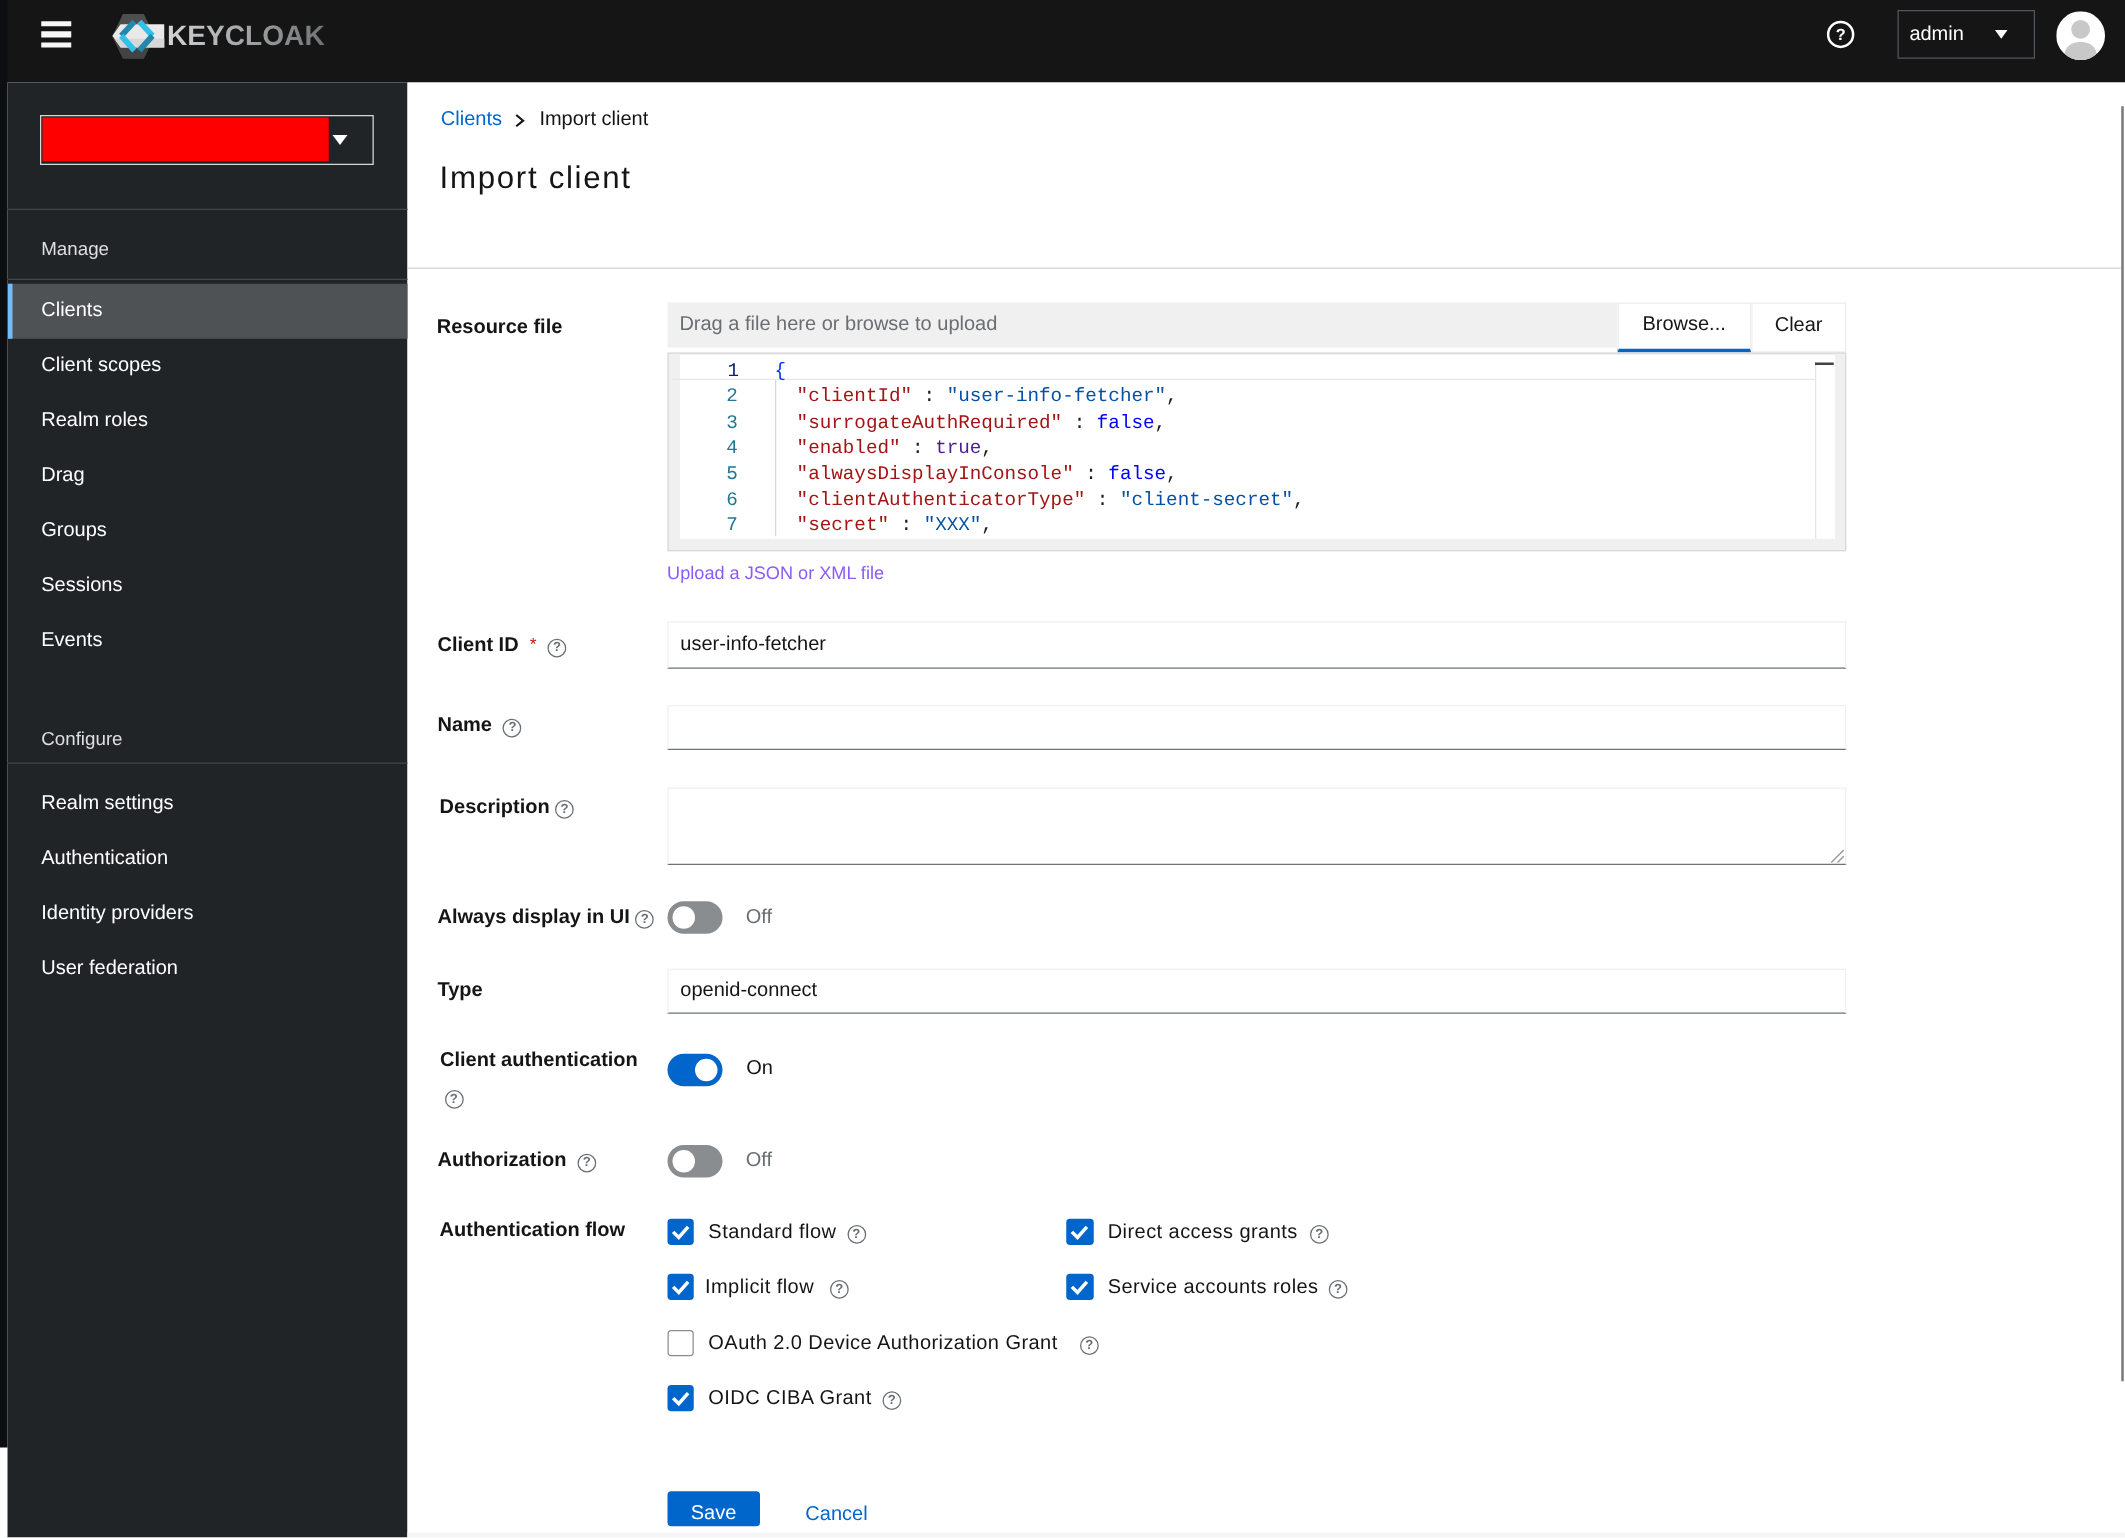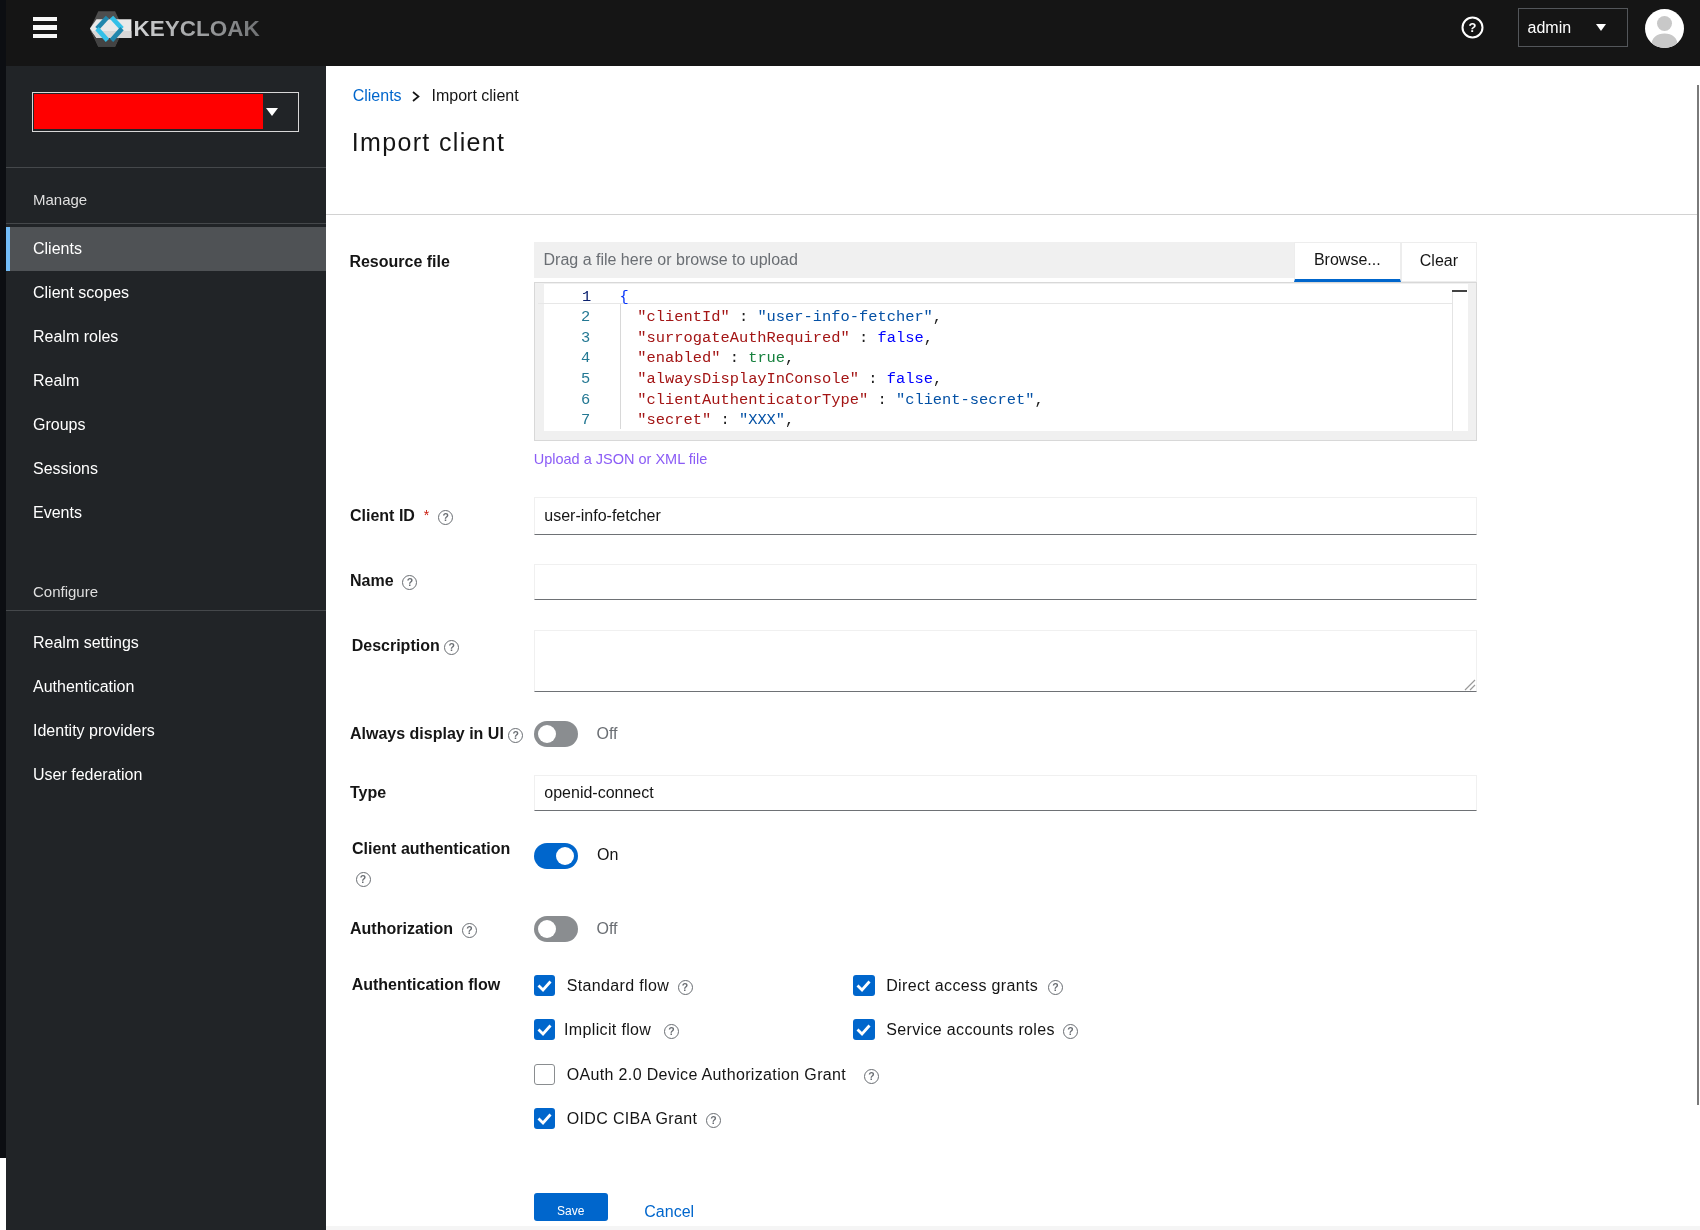--- a/index.html
+++ b/index.html
@@ -79,21 +79,21 @@
   <div class="abs" style="left:266px; top:107.5px; width:0; height:0; border-left:6px solid transparent; border-right:6px solid transparent; border-top:8px solid #fff;"></div>
 
   <div class="abs sdiv" style="top:166.7px"></div>
   <div class="abs navsec" style="top:190.5px">Manage</div>
   <div class="abs sdiv" style="top:222.9px"></div>
 
   <div class="abs" style="left:6px; top:226.8px; width:319.5px; height:44.3px; background:#4f5255; border-left:4px solid #73bcf7;"></div>
   <div class="abs navitem" style="top:239.5px">Clients</div>
   <div class="abs navitem" style="top:284px">Client scopes</div>
   <div class="abs navitem" style="top:328px">Realm roles</div>
-  <div class="abs navitem" style="top:372px">Realm</div>
+  <div class="abs navitem" style="top:372px">Drag</div>
   <div class="abs navitem" style="top:416px">Groups</div>
   <div class="abs navitem" style="top:460px">Sessions</div>
   <div class="abs navitem" style="top:504px">Events</div>
 
   <div class="abs navsec" style="top:583px">Configure</div>
   <div class="abs sdiv" style="top:610px"></div>
   <div class="abs navitem" style="top:634px">Realm settings</div>
   <div class="abs navitem" style="top:678px">Authentication</div>
   <div class="abs navitem" style="top:722px">Identity providers</div>
   <div class="abs navitem" style="top:766px">User federation</div>
@@ -122,21 +122,21 @@
   <div class="abs" style="left:1452.2px; top:290px; width:1px; height:141px; background:#e4e4e4;"></div>
   <div class="abs" style="left:1452.3px; top:289.5px; width:14.5px; height:2.5px; background:#424242;"></div>
   <div id="codelines" class="abs" style="left:0; top:0; font-family:'Liberation Mono',monospace; font-size:15.4px; white-space:pre;">
     <div class="abs" style="left:582px; top:287.7px; width:8px; text-align:right; color:#0b216f;">1</div>
     <div class="abs" style="left:619.5px; top:287.7px; color:#0433fa;">{</div>
     <div class="abs" style="left:581px; top:308.3px; width:9px; text-align:right; color:#237893;">2</div>
     <div class="abs" style="left:637.3px; top:308.3px;"><span style="color:#a31515">"clientId"</span><span style="color:#202020"> : </span><span style="color:#0451a5">"user-info-fetcher"</span><span style="color:#202020">,</span></div>
     <div class="abs" style="left:581px; top:328.9px; width:9px; text-align:right; color:#237893;">3</div>
     <div class="abs" style="left:637.3px; top:328.9px;"><span style="color:#a31515">"surrogateAuthRequired"</span><span style="color:#202020"> : </span><span style="color:#0000ff">false</span><span style="color:#202020">,</span></div>
     <div class="abs" style="left:581px; top:349.4px; width:9px; text-align:right; color:#237893;">4</div>
-    <div class="abs" style="left:637.3px; top:349.4px;"><span style="color:#a31515">"enabled"</span><span style="color:#202020"> : </span><span style="color:#15803d">true</span><span style="color:#202020">,</span></div>
+    <div class="abs" style="left:637.3px; top:349.4px;"><span style="color:#a31515">"enabled"</span><span style="color:#202020"> : </span><span style="color:#4c1d95">true</span><span style="color:#202020">,</span></div>
     <div class="abs" style="left:581px; top:370px; width:9px; text-align:right; color:#237893;">5</div>
     <div class="abs" style="left:637.3px; top:370px;"><span style="color:#a31515">"alwaysDisplayInConsole"</span><span style="color:#202020"> : </span><span style="color:#0000ff">false</span><span style="color:#202020">,</span></div>
     <div class="abs" style="left:581px; top:390.6px; width:9px; text-align:right; color:#237893;">6</div>
     <div class="abs" style="left:637.3px; top:390.6px;"><span style="color:#a31515">"clientAuthenticatorType"</span><span style="color:#202020"> : </span><span style="color:#0451a5">"client-secret"</span><span style="color:#202020">,</span></div>
     <div class="abs" style="left:581px; top:411.2px; width:9px; text-align:right; color:#237893;">7</div>
     <div class="abs" style="left:637.3px; top:411.2px;"><span style="color:#a31515">"secret"</span><span style="color:#202020"> : </span><span style="color:#0451a5">"XXX"</span><span style="color:#202020">,</span></div>
   </div>
 
   <div class="abs" style="left:533.7px; top:450.5px; font-size:14.5px; color:#8b5cf6;">Upload a JSON or XML file</div>
 
@@ -203,17 +203,17 @@
     <span class="abs helpi" style="left:864px; top:1068.5px;">?</span>
 
     <div class="cb on" style="left:533.9px; top:1107.8px;"><svg width="21" height="21" viewBox="0 0 21 21">
           <path d="M4.5 10.5 L9 15 L16.5 6.5" fill="none" stroke="#fff" stroke-width="2.8"></path>
         </svg></div>
     <div class="cbl" style="left:566.7px; top:1109.8px;">OIDC CIBA Grant</div>
     <span class="abs helpi" style="left:706px; top:1112.8px;">?</span>
   </div>
 
   <div class="abs" style="left:325.5px; top:1225.5px; width:1374.5px; height:4.5px; background:#f5f5f5;"></div>
-  <div class="abs" style="left:534px; top:1193px; width:73.6px; height:28px; background:#0066cc; border-radius:3px; color:#fff; font-size:12px; text-align:center; line-height:36px;">Save</div>
+  <div class="abs" style="left:534px; top:1193px; width:73.6px; height:28px; background:#0066cc; border-radius:3px; color:#fff; font-size:16px; text-align:center; line-height:36px;">Save</div>
   <div class="abs" style="left:644.3px; top:1202.5px; font-size:16px; color:#0066cc;">Cancel</div>
 
   <div class="abs" style="left:1697.3px; top:85px; width:1.5px; height:1020px; background:#7a7a7a;"></div>
 </div>
 
 </body></html>

